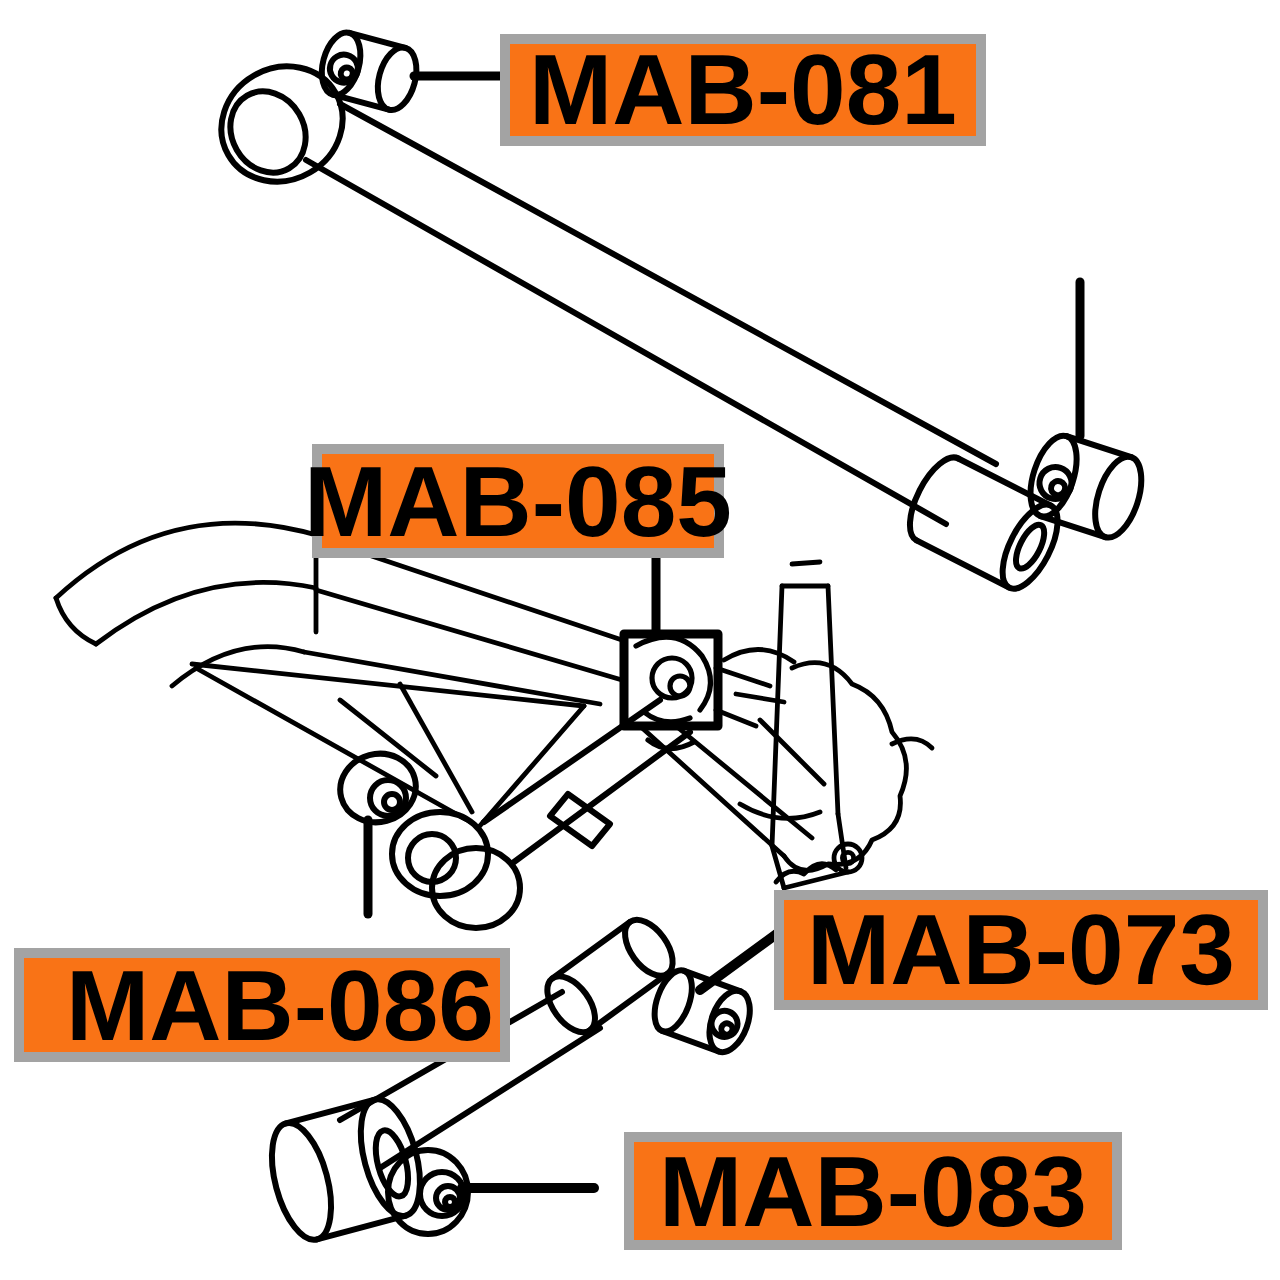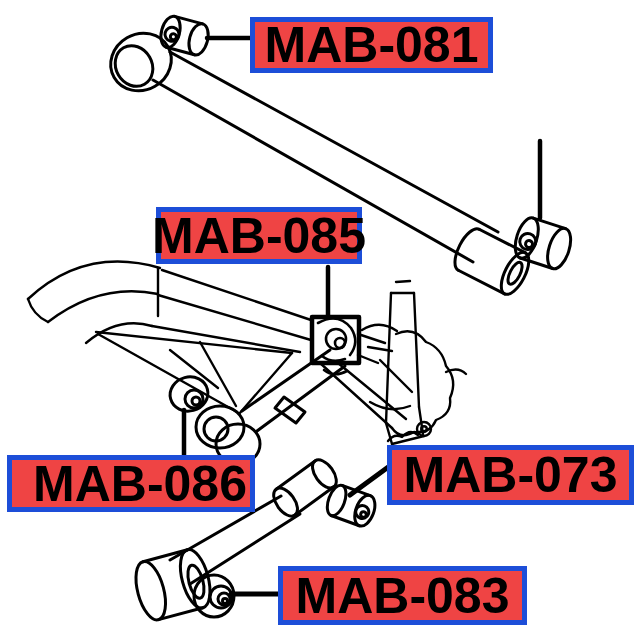--- a/index.html
+++ b/index.html
@@ -8,38 +8,38 @@
     background:#ffffff;
     font-family:"Liberation Sans", sans-serif;
     position:relative;
     overflow:hidden;
   }
   #stage { position:relative; width:640px; height:640px; }
   svg.drawing { position:absolute; left:0; top:0; }
   .label-box {
     position:absolute;
     box-sizing:border-box;
-    background:#ef4444;
-    border:5px solid #1d4ed8;
+    background:#f97316;
+    border:5px solid #a3a3a3;
     color:#000000;
     display:flex;
     align-items:center;
     justify-content:center;
     font-weight:bold;
     font-size:50px;
     line-height:1;
     letter-spacing:0px;
     white-space:nowrap;
   }
   .b081 { left:250px; top:17px;  width:243px; height:56px; }
   .b082 { left:332px; top:86px;  width:246px; height:56px; }
-  .b085 { left:156px; top:207px; width:206px; height:57px; }
-  .b086 { left:7px;   top:455px; width:248px; height:57px;padding-left:18px; }
+  .b085 { left:156px; top:222px; width:206px; height:57px; }
+  .b086 { left:7px;   top:474px; width:248px; height:57px;padding-left:18px; }
   .b084 { left:387px; top:445px; width:247px; height:60px; }
-  .b083 { left:278px; top:566px; width:249px; height:59px; }
+  .b083 { left:312px; top:566px; width:249px; height:59px; }
 </style>
 </head>
 <body>
 
 <div id="stage">
 
   <svg class="drawing" width="640" height="640" viewBox="0 0 640 640" fill="none" stroke="#000000" stroke-linecap="round" stroke-linejoin="round">
 
     <g stroke-width="3">
       <ellipse cx="141" cy="62" rx="31" ry="28" transform="rotate(-30 141 62)"></ellipse>

